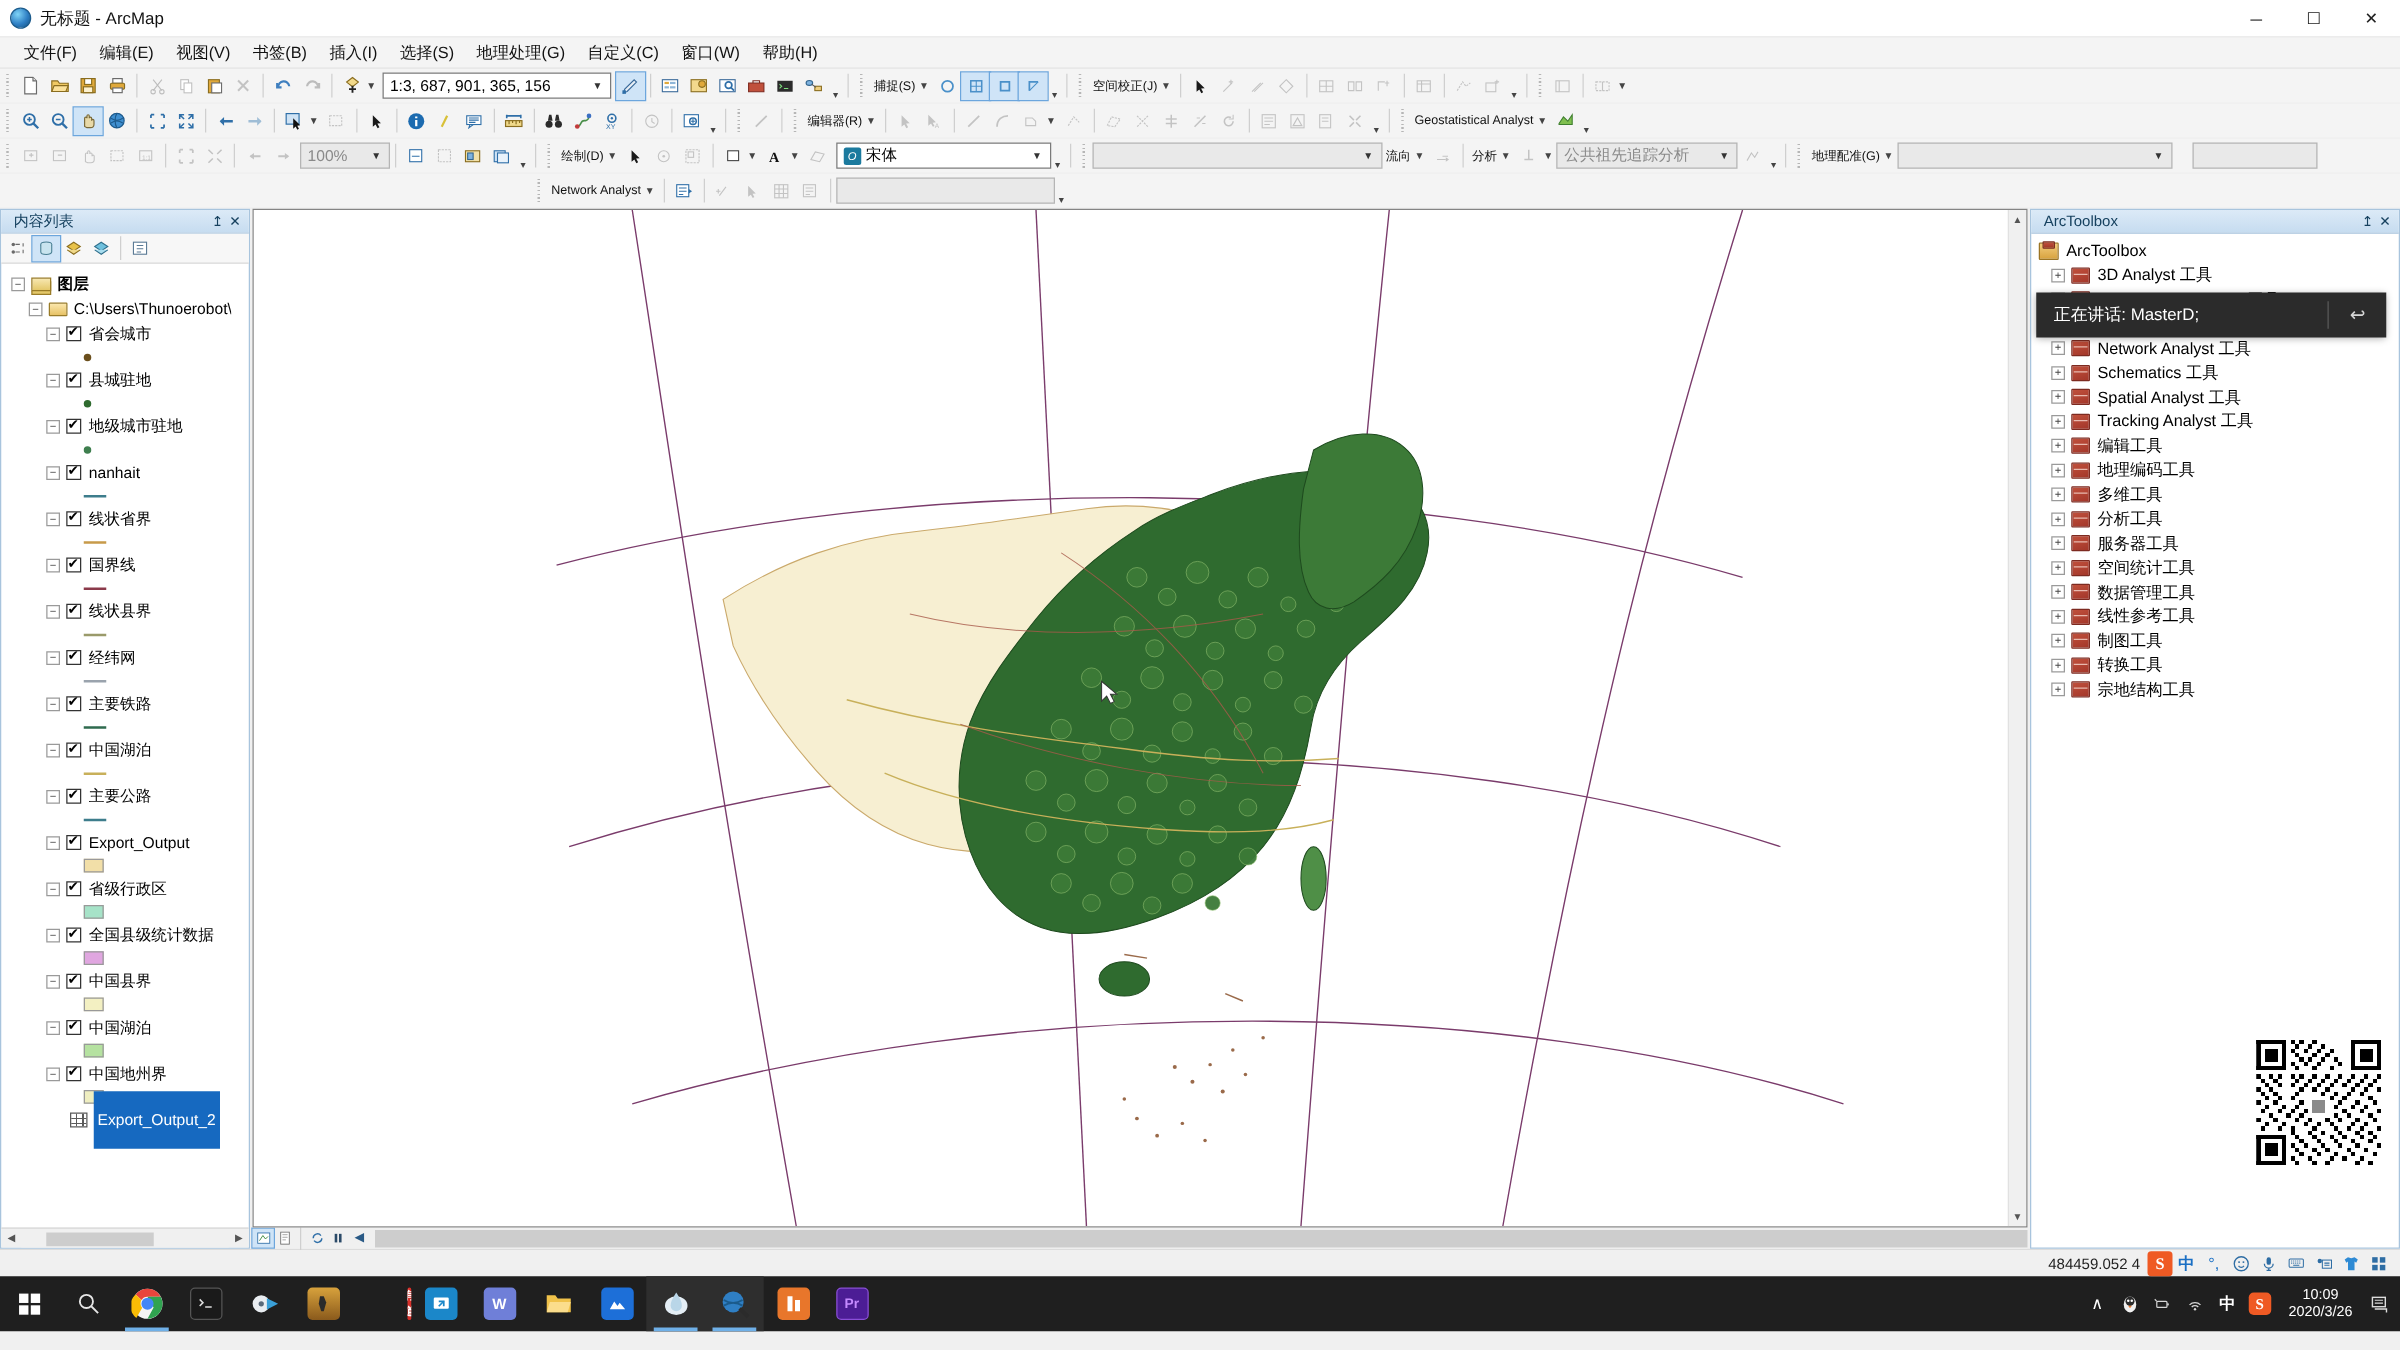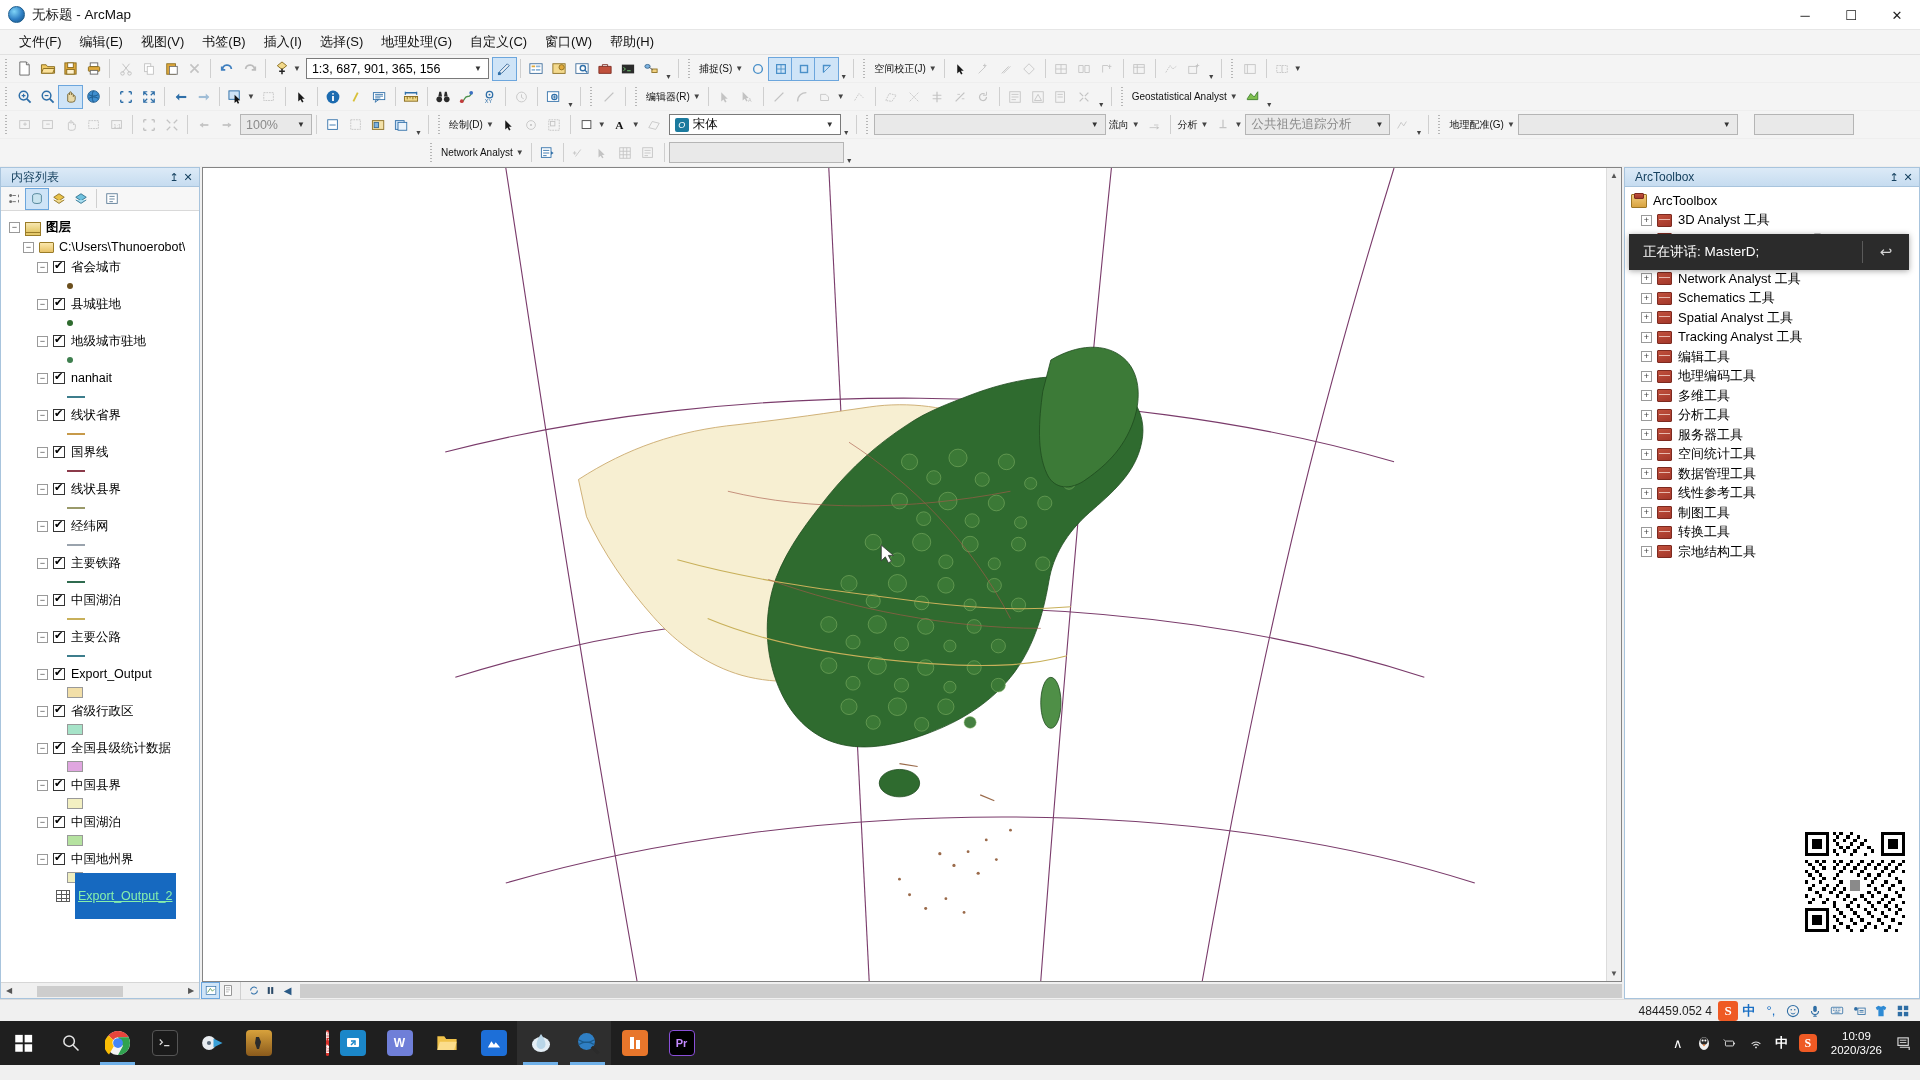--- a/index.html
+++ b/index.html
@@ -62,21 +62,21 @@
          line-height:9px; text-align:center; color:#444; margin-right:5px; flex:none; }
   .cbx { width:12px; height:12px; border:1px solid #333; background:#fff; margin-right:6px;
          position:relative; flex:none; }
   .cbx:after { content:"\2714"; position:absolute; left:0px; top:-3px; font-size:11px; color:#000; }
   .lname { font-size:12.5px; }
   .lname.grp { font-weight:bold; }
   .srow { height:17px; display:flex; align-items:center; }
   .swline { width:18px; height:2px; }
   .swdot { width:6px; height:6px; border-radius:50%; }
   .swbox { width:16px; height:11px; border:1px solid #999; }
-  .selrow { background:#1669c0; color:#86efac; padding:16px 3px;text-decoration:underline; }
+  .selrow { background:#1669c0; color:#ffffff; padding:16px 3px; }
   .tblicon { width:14px; height:12px; margin-right:5px; flex:none;
              background:#fff; border:1px solid #5b5b5b;
              background-image:linear-gradient(to bottom,transparent 3px,#5b5b5b 3px 4px,transparent 4px 7px,#5b5b5b 7px 8px,transparent 8px),
                               linear-gradient(to right,transparent 4px,#5b5b5b 4px 5px,transparent 5px 9px,#5b5b5b 9px 10px,transparent 10px); }
   #tocscroll { height:16px; background:#f0f0f0; border-top:1px solid #d6d6d6;
                display:flex; align-items:center; }
   .hsb { flex:1; height:14px; background:#f0f0f0; position:relative; }
   .hsb .thumb { position:absolute; left:20px; top:2px; width:86px; height:11px; background:#cdcdcd; }
   .sbarrow { width:16px; height:14px; text-align:center; font-size:8px; color:#555; line-height:14px; }
   
@@ -1703,21 +1703,21 @@
   </div>
   <div class="tbi">
     <span class="ic" style="background:#e8762b;">
       <svg width="16" height="16" viewBox="0 0 16 16">
           <rect x="3" y="2" width="4" height="12" fill="#fff"></rect>
           <rect x="9" y="5" width="4" height="9" fill="#fff"></rect>
         </svg>
       </span>
   </div>
   <div class="tbi">
-    <span class="ic" style="background:#000000;border:1px solid #8a4fd8;color:#c58aff;font-size:11px;font-weight:bold;">Pr</span>
+    <span class="ic" style="background:#4c1d95;border:1px solid #8a4fd8;color:#c58aff;font-size:11px;font-weight:bold;">Pr</span>
   </div>
 
   <div id="trayzone">
     <span class="tray">∧</span>
     <span class="tray">
       <svg width="16" height="17" viewBox="0 0 16 16">
           <ellipse cx="8" cy="8" rx="5" ry="6.4" fill="#f0f0f0"></ellipse>
           <ellipse cx="8" cy="5.5" rx="3.6" ry="3.8" fill="#2b2b2b"></ellipse>
           <circle cx="6.6" cy="5" r="1" fill="#fff"></circle>
           <circle cx="9.4" cy="5" r="1" fill="#fff"></circle>

